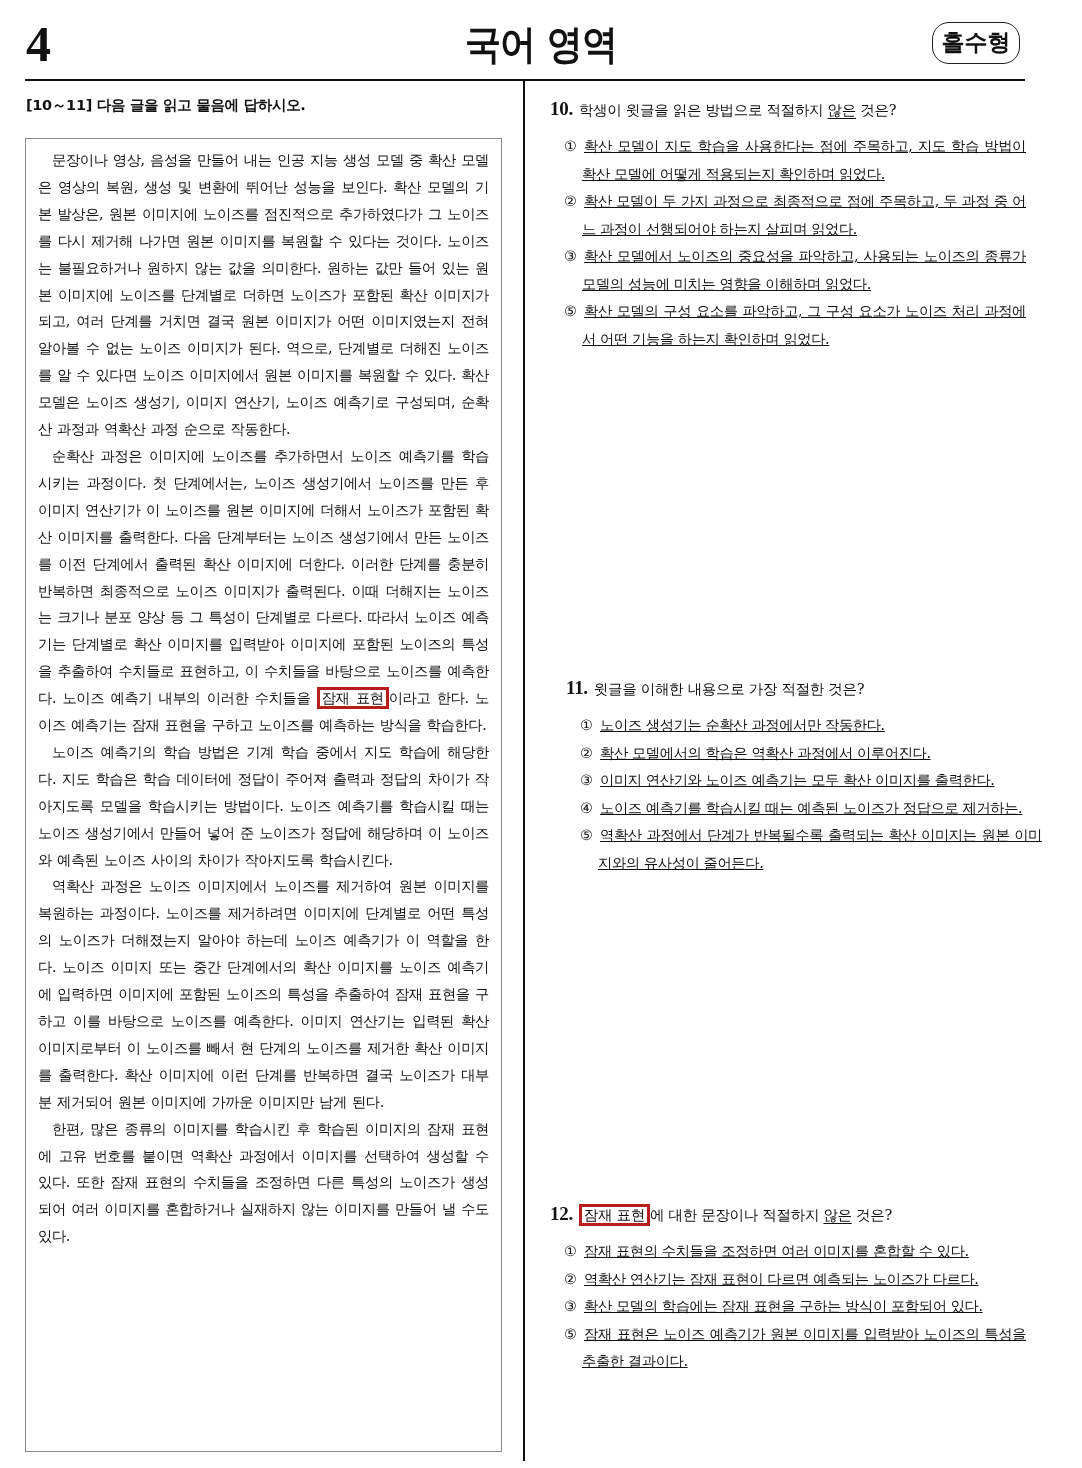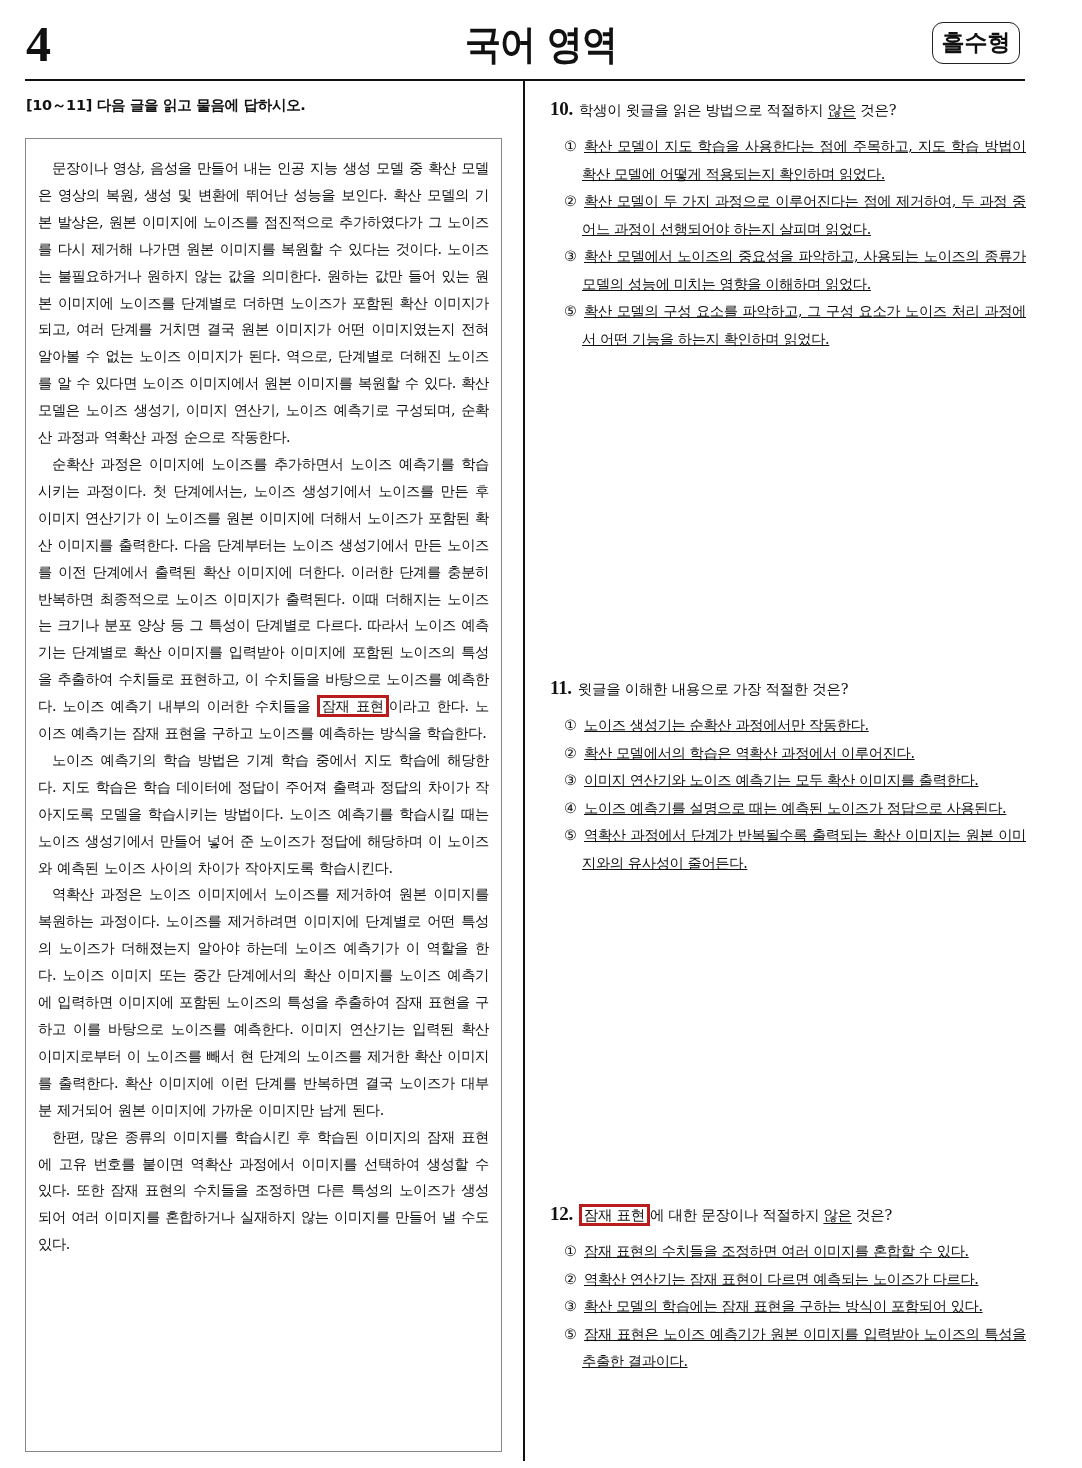--- a/index.html
+++ b/index.html
@@ -1,23 +1,23 @@
 <!DOCTYPE html>
 <html><head>
 <meta charset="utf-8">
 <style>
   html, body { margin:0; padding:0; background:#ffffff; }
   body { width:1082px; height:1468px; position:relative; overflow:hidden; color:#111; font-family:"DejaVu Serif", "Liberation Serif", serif; }
   .page-num { position:absolute; left:26px; top:14px; font-family:"Liberation Serif", serif; font-size:50px; font-weight:bold; line-height:60px; }
   .page-title { position:absolute; left:0; width:1082px; top:14px; text-align:center; font-family:"DejaVu Sans", sans-serif; font-size:40px; font-weight:bold; line-height:60px; letter-spacing:-1px; transform:scaleX(0.9); }
-  .type-badge { position:absolute; left:932px; top:22px; width:88px; height:42px; border:1.5px solid #222; border-radius:11px; box-sizing:border-box; text-align:center; font-family:"DejaVu Sans", sans-serif; font-weight:bold; font-size:23px; line-height:38px; }
+  .type-badge { position:absolute; left:932px; top:22px; width:88px; height:42px; border:1.5px solid #222; border-radius:17px; box-sizing:border-box; text-align:center; font-family:"DejaVu Sans", sans-serif; font-weight:bold; font-size:23px; line-height:38px; }
   .header-rule { position:absolute; left:25px; top:79px; width:1000px; height:2px; background:#111; }
   .col-divider { position:absolute; left:523px; top:81px; width:2px; height:1380px; background:#111; }
   .instr { position:absolute; left:26px; top:92px; font-family:"DejaVu Sans", sans-serif; font-size:14.5px; font-weight:bold; line-height:26px; letter-spacing:-0.3px; }
-  .passage-box { position:absolute; left:25px; top:138px; width:477px; height:1314px; border:1.5px solid #888; box-sizing:border-box; padding:16px 12px 0 12px; }
+  .passage-box { position:absolute; left:25px; top:138px; width:477px; height:1314px; border:1.5px solid #888; box-sizing:border-box; padding:8px 12px 0 12px; }
   .passage-box p { margin:0; font-size:14.3px; line-height:26.9px; text-align:justify; text-align-last:left; letter-spacing:-0.4px; word-spacing:1px; }
   .passage-box p .indent { display:inline-block; width:14px; }
   .term-box { border:3px solid #b91c1c; padding:0 2px; }
   .question { position:absolute; left:550px; width:476px; }
   .q-stem { font-size:14.5px; line-height:26px; letter-spacing:-0.3px; }
   .q-num { font-family:"Liberation Serif", serif; font-weight:bold; font-size:19px; margin-right:6px; }
   .u { text-decoration:underline; text-underline-offset:3px; }
   .choices { margin-top:10px; padding-left:14px; }
   .choice { font-size:14.3px; line-height:27.5px; letter-spacing:-0.4px; padding-left:18px; text-indent:-18px; text-align:justify;text-decoration:underline; }
   .choice .mark { display:inline-block; width:20px; text-indent:0; }
@@ -40,35 +40,35 @@
   <p><span class="indent"></span><span>역확산 과정은 노이즈 이미지에서 노이즈를 제거하여 원본 이미지를 복원하는 과정이다. 노이즈를 제거하려면 이미지에 단계별로 어떤 특성의 노이즈가 더해졌는지 알아야 하는데 노이즈 예측기가 이 역할을 한다. 노이즈 이미지 또는 중간 단계에서의 확산 이미지를 노이즈 예측기에 입력하면 이미지에 포함된 노이즈의 특성을 추출하여 잠재 표현을 구하고 이를 바탕으로 노이즈를 예측한다. 이미지 연산기는 입력된 확산 이미지로부터 이 노이즈를 빼서 현 단계의 노이즈를 제거한 확산 이미지를 출력한다. 확산 이미지에 이런 단계를 반복하면 결국 노이즈가 대부분 제거되어 원본 이미지에 가까운 이미지만 남게 된다.</span></p>
   <p><span class="indent"></span><span>한편, 많은 종류의 이미지를 학습시킨 후 학습된 이미지의 잠재 표현에 고유 번호를 붙이면 역확산 과정에서 이미지를 선택하여 생성할 수 있다. 또한 잠재 표현의 수치들을 조정하면 다른 특성의 노이즈가 생성되어 여러 이미지를 혼합하거나 실재하지 않는 이미지를 만들어 낼 수도 있다.</span></p>
 </div>
 
 <div class="question" style="top:96px;">
   <div class="q-stem">
     <span class="q-num">10.</span><span>학생이 윗글을 읽은 방법으로 적절하지 </span><span class="u">않은</span><span> 것은?</span>
   </div>
   <div class="choices">
     <div class="choice"><span class="mark">①</span><span>확산 모델이 지도 학습을 사용한다는 점에 주목하고, 지도 학습 방법이 확산 모델에 어떻게 적용되는지 확인하며 읽었다.</span></div>
-    <div class="choice"><span class="mark">②</span><span>확산 모델이 두 가지 과정으로 이루어진다는 점에 제거하여, 두 과정 중 어느 과정이 선행되어야 하는지 살피며 읽었다.</span></div>
+    <div class="choice"><span class="mark">②</span><span>확산 모델이 두 가지 과정으로 최종적으로 점에 주목하고, 두 과정 중 어느 과정이 선행되어야 하는지 살피며 읽었다.</span></div>
     <div class="choice"><span class="mark">③</span><span>확산 모델에서 노이즈의 중요성을 파악하고, 사용되는 노이즈의 종류가 모델의 성능에 미치는 영향을 이해하며 읽었다.</span></div>
     <div class="choice"><span class="mark">⑤</span><span>확산 모델의 구성 요소를 파악하고, 그 구성 요소가 노이즈 처리 과정에서 어떤 기능을 하는지 확인하며 읽었다.</span></div>
   </div>
 </div>
 
-<div class="question" style="top:675px;">
+<div class="question" style="top:675px;margin-left:16px;">
   <div class="q-stem">
     <span class="q-num">11.</span><span>윗글을 이해한 내용으로 가장 적절한 것은?</span>
   </div>
   <div class="choices">
     <div class="choice"><span class="mark">①</span><span>노이즈 생성기는 순확산 과정에서만 작동한다.</span></div>
     <div class="choice"><span class="mark">②</span><span>확산 모델에서의 학습은 역확산 과정에서 이루어진다.</span></div>
     <div class="choice"><span class="mark">③</span><span>이미지 연산기와 노이즈 예측기는 모두 확산 이미지를 출력한다.</span></div>
-    <div class="choice"><span class="mark">④</span><span>노이즈 예측기를 설명으로 때는 예측된 노이즈가 정답으로 사용된다.</span></div>
+    <div class="choice"><span class="mark">④</span><span>노이즈 예측기를 학습시킬 때는 예측된 노이즈가 정답으로 제거하는.</span></div>
     <div class="choice"><span class="mark">⑤</span><span>역확산 과정에서 단계가 반복될수록 출력되는 확산 이미지는 원본 이미지와의 유사성이 줄어든다.</span></div>
   </div>
 </div>
 
 <div class="question" style="top:1201px;">
   <div class="q-stem">
     <span class="q-num">12.</span><span class="term-box">잠재 표현</span><span>에 대한 문장이나 적절하지 </span><span class="u">않은</span><span> 것은?</span>
   </div>
   <div class="choices">
     <div class="choice"><span class="mark">①</span><span>잠재 표현의 수치들을 조정하면 여러 이미지를 혼합할 수 있다.</span></div>

